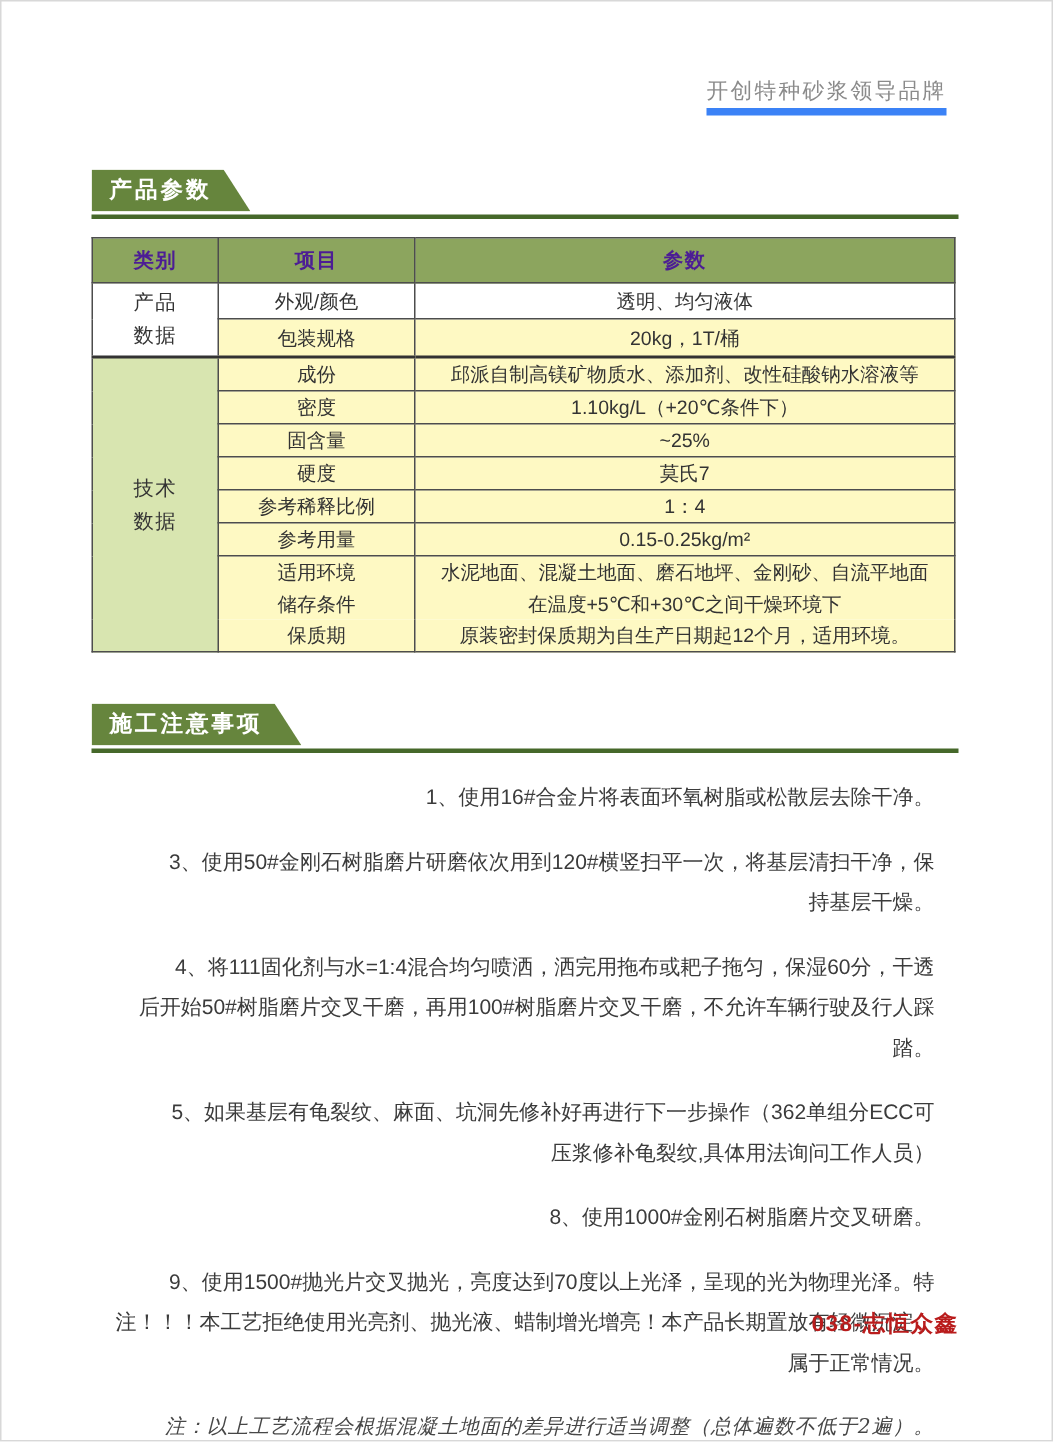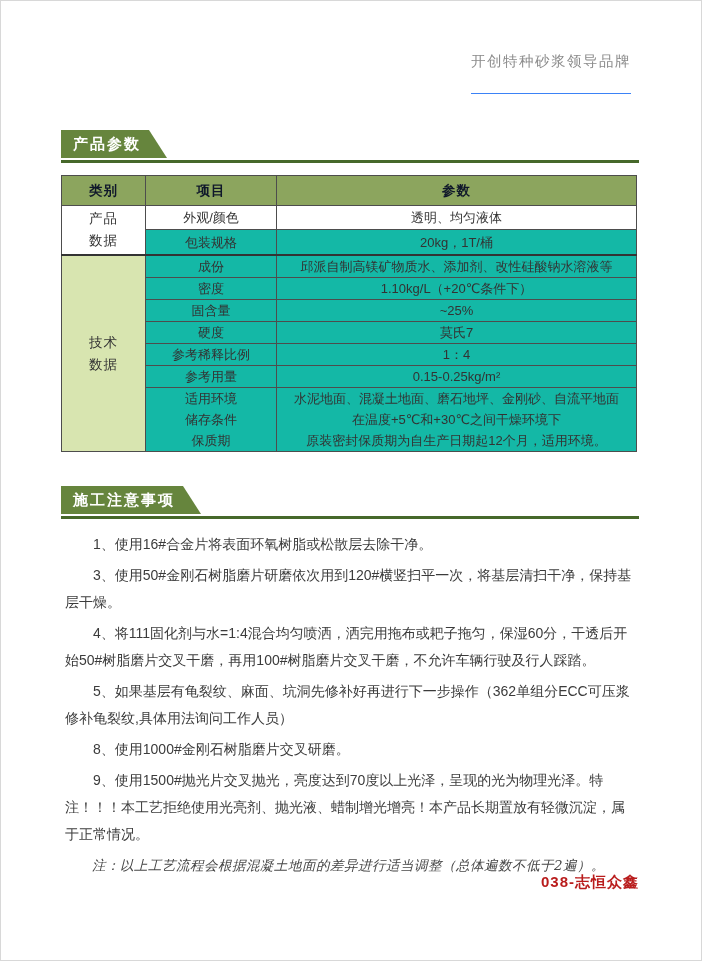--- a/index.html
+++ b/index.html
@@ -6,21 +6,21 @@
   html,body { background:#f2f2f2; }
   body { font-family:"Liberation Sans","DejaVu Sans",sans-serif; }
   .page {
     position:relative; width:702px; height:961px; margin:0 auto;
     background:#ffffff; border:1px solid #d8d8d8; overflow:hidden;
     color:#3a3a3a;
   }
 
   
   .top-header { margin-top:50px; padding-right:70px; text-align:right; }
-  .top-header-inner { display:inline-block; text-align:center; border-bottom:1px solid #3b82f6; padding-bottom:22px; }
+  .top-header-inner { display:inline-block; text-align:center; border-bottom:5px solid #3b82f6; padding-bottom:1px; }
   .slogan-zh { font-size:14.5px; color:#8b8b8b; letter-spacing:1.5px; line-height:20px; }
   .slogan-en { font-size:13.5px; color:#9a9a9a; line-height:20px; }
 
   
   .section { margin:0 62px 0 60px; }
   .section-1 { margin-top:36px; }
   .section-2 { margin-top:34px; }
   .banner {
     display:inline-block; background:#66853d; color:#ffffff;
     font-size:15px; font-weight:bold; letter-spacing:2px;
@@ -31,35 +31,35 @@
 
   
   table.params {
     width:576px; margin:12px 0 0 0; border-collapse:collapse;
     font-size:13px; color:#333333;
   }
   table.params th, table.params td {
     border:1px solid #4d4d4d; text-align:center; padding:2px 4px;
   }
   table.params th {
-    background:#8ca55e; color:#0f172a; font-weight:600;
+    background:#8ca55e; color:#4c1d95; font-weight:600;
     height:30px; font-size:13.5px; letter-spacing:1px;
   }
   table.params td { height:21px; line-height:17px; }
   td.cat-cell { width:84px; background:#ffffff; font-size:13.5px; letter-spacing:1px; }
   td.cat-cell.shaded { background:#d8e5b0; }
   td.cat-cell .cat-line { display:block; line-height:22px; }
   td.item-cell { width:131px; text-align:left; padding-left:22px; }
-  tr.shaded td.item-cell, tr.shaded td.value-cell { background:#14b8a6; }
+  tr.shaded td.item-cell, tr.shaded td.value-cell { background:#fef9c3; }
   tr.group-start td { border-top:2px solid #333333; }
   tr.nosep td { border-top-style:hidden; }
 
   
   .notes { margin:12px 62px 0 60px; font-size:14px; line-height:27px; color:#3b3b3b; }
-  .notes p { text-indent:2em; margin:4px; }
+  .notes p { text-indent:2em; margin:16px;text-align:right; }
   .notes p.note-line {
     margin-top:3px; font-family:"DejaVu Serif","Liberation Serif",serif;
     font-style:italic; font-size:13.5px; color:#474747; letter-spacing:0.5px;
   }
 
   
   .footer {
     position:absolute; right:62px; bottom:68px;
     font-size:15px; font-weight:bold; color:#b91c1c; letter-spacing:1px;
   }

